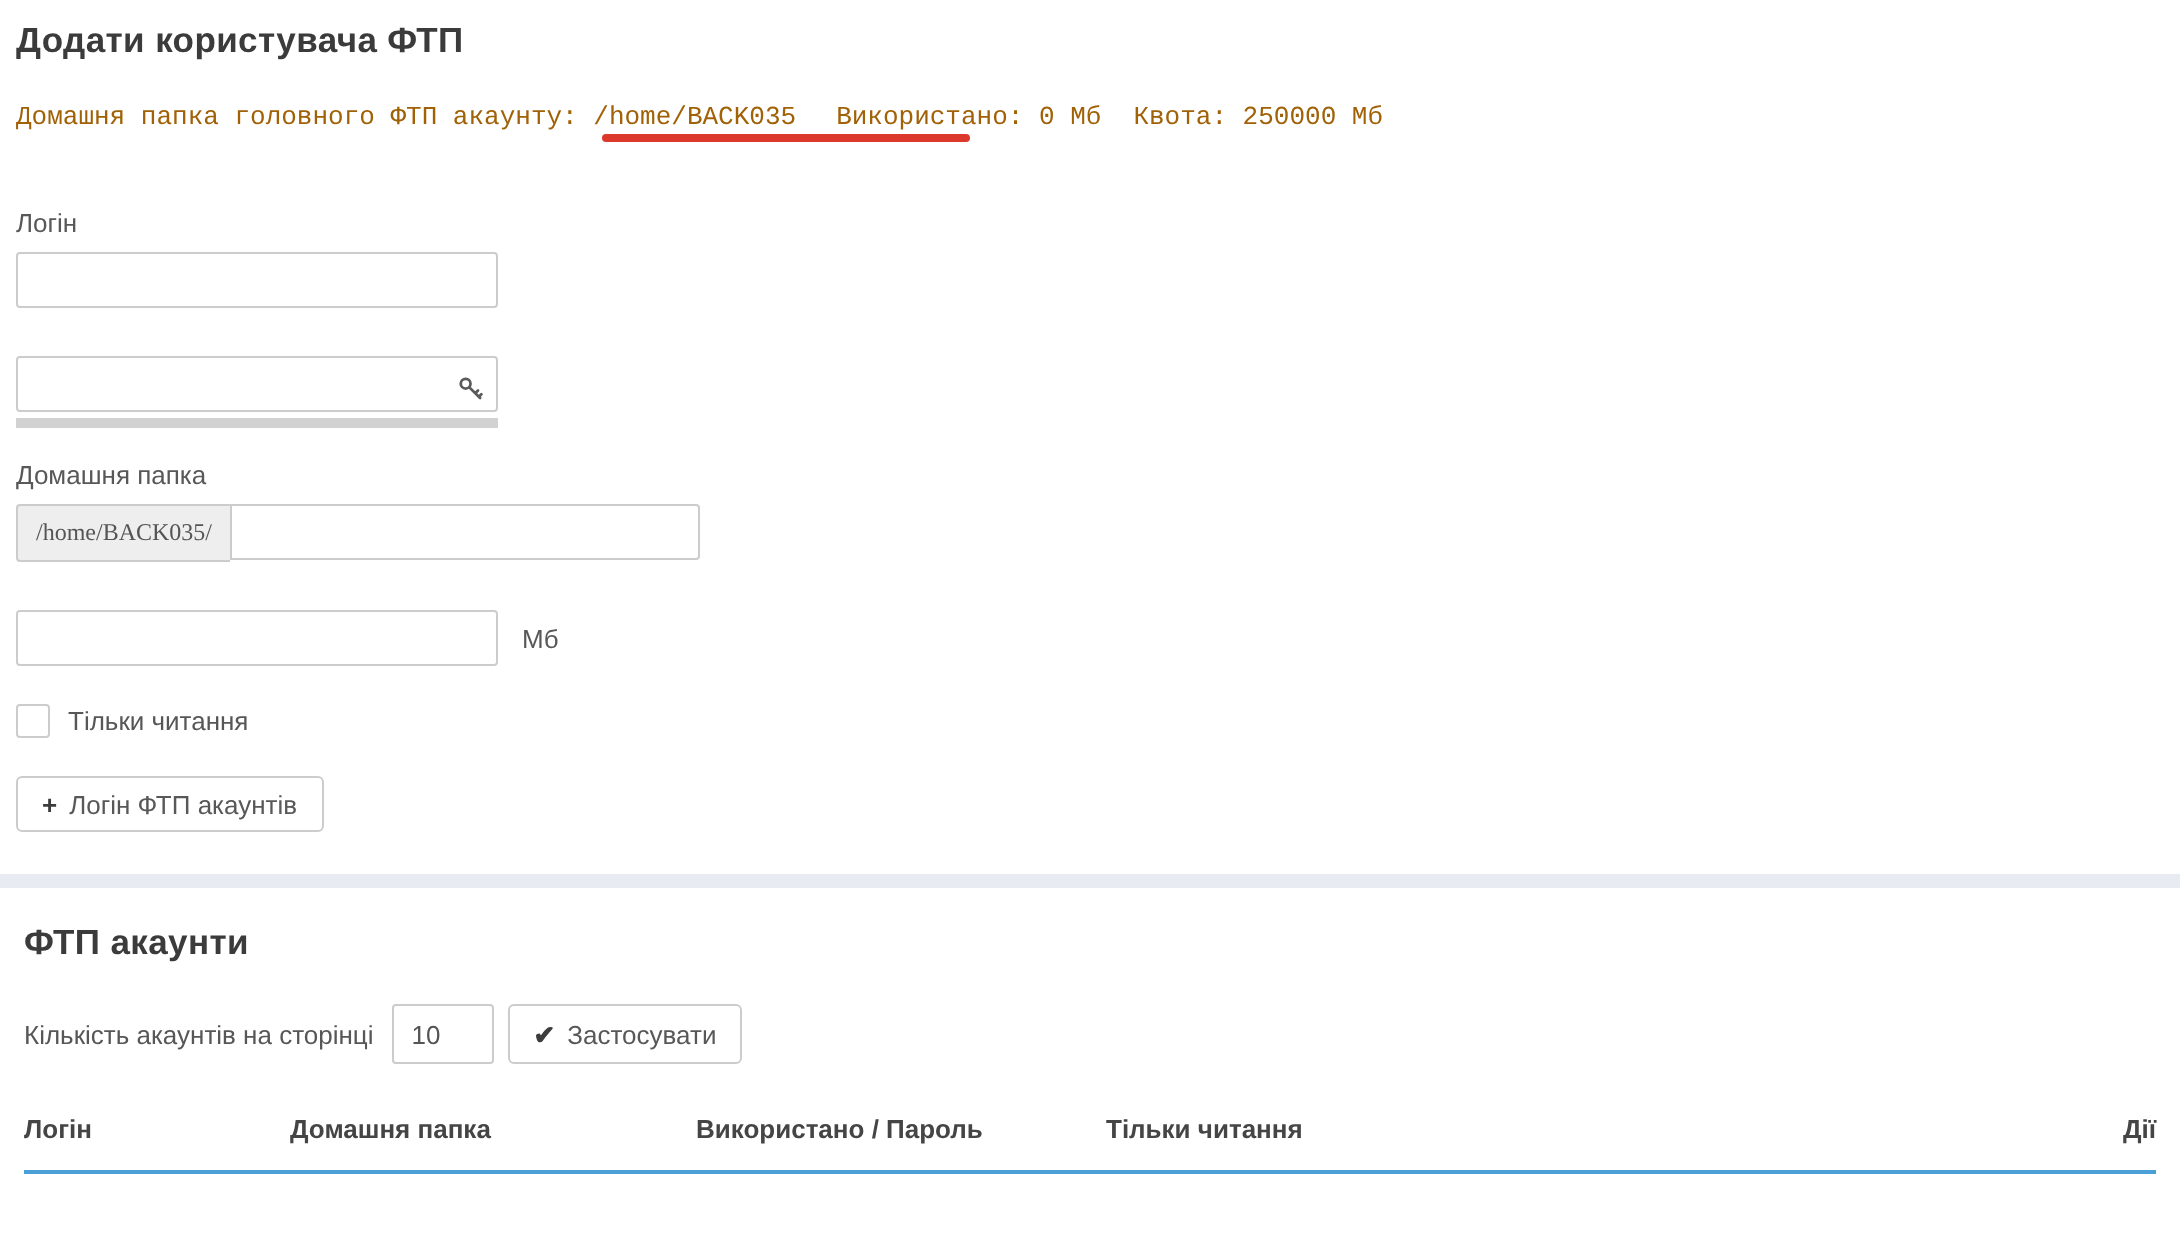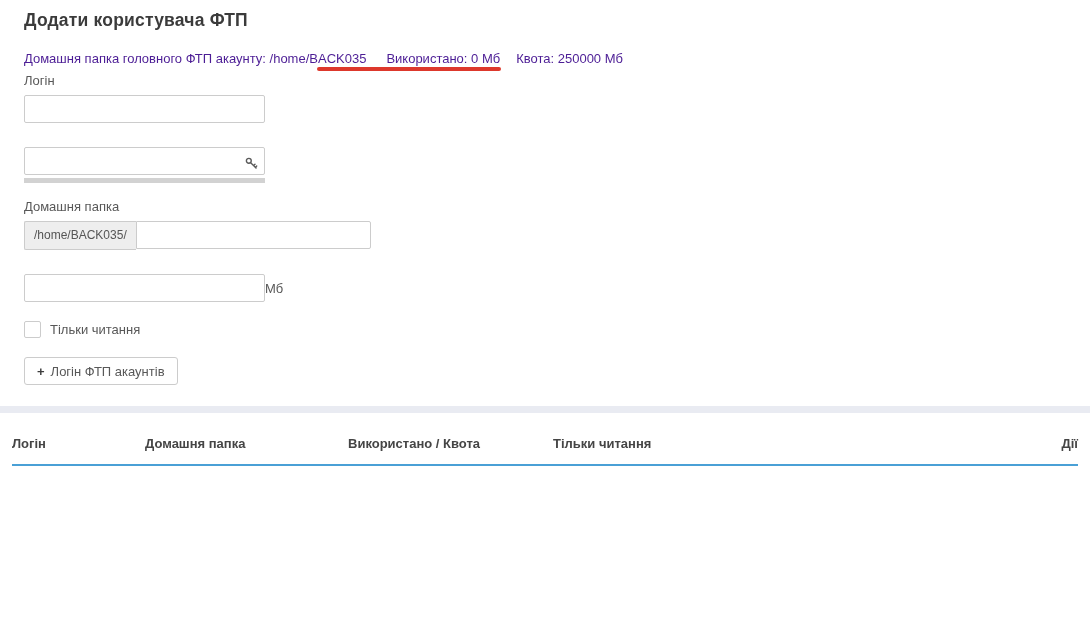--- a/index.html
+++ b/index.html
@@ -3,25 +3,25 @@
 <meta charset="utf-8">
 <style>
   * { box-sizing: border-box; }
   html,body { margin:0; padding:0; }
   body {
     width:1090px; height:627px; position:relative;
     background:#ffffff; color:#575757;
     font-family:"Liberation Sans", sans-serif; font-size:13px;
     overflow:hidden;
   }
-  .sec { padding:10px 12px 0 24px; }
+  .sec { padding:10px 12px 0 8px; }
   .page-title { font-size:17.5px; font-weight:bold; color:#3b3b3b; margin:0 0 20px 0; letter-spacing:.2px; }
 
   
-  .info-line { position:relative; margin-bottom:7px; color:#4c1d95; }
+  .info-line { position:relative; margin-bottom:38px; color:#a16207;font-family:Liberation Mono, monospace; }
   .info-line .seg { margin-right:0; }
   .info-used { margin-left:20px; }
   .info-quota { margin-left:16px; }
   .red-underline-top {
     position:absolute; left:293px; top:16px; width:184px; height:3.5px;
     background:#dd382c; border-radius:3px;
   }
 
   
   .form-label { display:block; margin-bottom:7px; color:#585858; }
@@ -30,35 +30,35 @@
     background:#fff; padding:0 8px; font-family:inherit; font-size:13px; color:#444;
   }
   .grp-login { margin-bottom:24px; }
   .grp-pass  { margin-bottom:16px; }
   .grp-home  { margin-bottom:24px; }
   .grp-quota { margin-bottom:19px; }
   .pass-wrap { position:relative; width:241px; }
   .pass-key { position:absolute; right:7px; top:8px; width:13px; height:13px; }
   .strength-bar { width:241px; height:5px; background:#d2d2d2; margin-top:3px; }
 
-  .input-group { display:flex; width:361px; }
+  .input-group { display:flex; width:361px;font-family:Liberation Serif, serif; }
   .input-addon {
     background:#eeeeee; border:1px solid #cccccc; border-right:none;
     border-radius:2px 0 0 2px; padding:0 9px; line-height:27px;
     font-size:12px; color:#555; white-space:nowrap;
   }
   .input-group .txt-input { width:235px; border-radius:0 2px 2px 0; }
 
   .q-icon {
     display:inline-block; width:13px; height:13px; border-radius:50%;
     background:#5c5c5c; color:#fff; font-size:10px; line-height:13px;
     text-align:center; font-weight:bold; vertical-align:-2px; margin-left:4px;
   }
   .quota-row { display:flex; align-items:center; }
-  .unit { margin-left:0; color:#585858; }
+  .unit { margin-left:12px; color:#585858; }
 
   .chk {
     appearance:none; -webkit-appearance:none; width:17px; height:17px;
     border:1px solid #cccccc; border-radius:2px; background:#fff; margin:0;
   }
   .readonly-row { display:flex; align-items:center; margin-bottom:19px; }
   .readonly-row span { margin-left:9px; }
 
   .btn {
     display:inline-flex; align-items:center; gap:6px;
@@ -145,27 +145,36 @@
     <button class="btn">
       <span class="glyph">+</span>
       <span>Логін ФТП акаунтів</span>
     </button>
   </div>
 </div>
 
 <div class="separator"></div>
 
 <div class="sec2">
+  <h1 class="page-title">ФТП акаунти</h1>
 
+  <div class="per-page-row">
+    <span class="lbl">Кількість акаунтів на сторінці</span>
+    <input class="per-page-input" type="text" value="10" style="">
+    <button class="btn">
+      <span class="glyph">✔</span>
+      <span>Застосувати</span>
+    </button>
+  </div>
 
   <div class="tbl">
     <div class="thead">
       <div class="col1">Логін</div>
       <div class="col2">Домашня папка</div>
-      <div class="col3">Використано / Квота</div>
+      <div class="col3">Використано / Пароль</div>
       <div class="col4">Тільки читання</div>
       <div class="col5">Дії</div>
     </div>
 
     <div class="trow">
       
       
       
       
       

